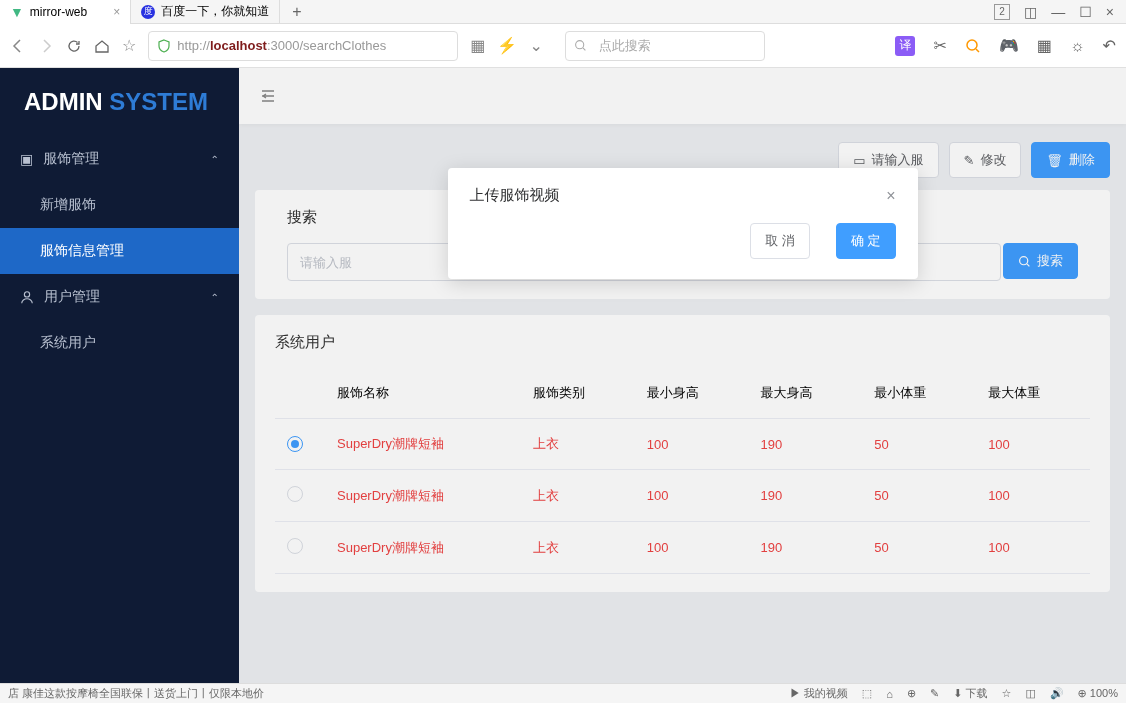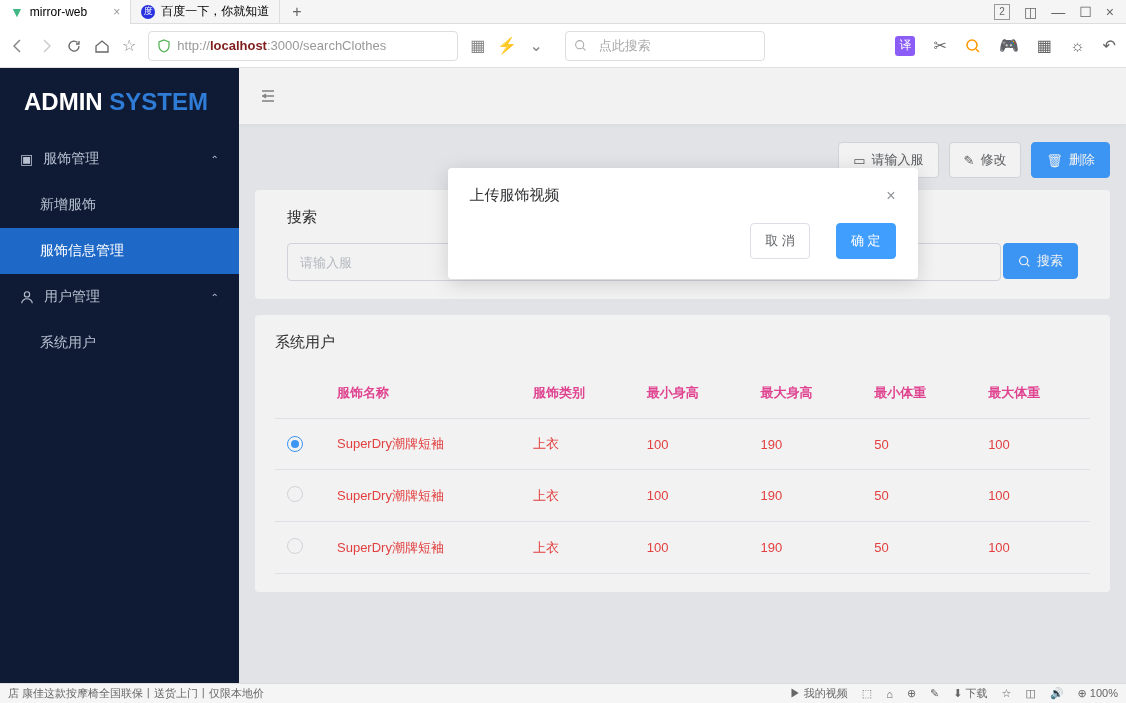--- a/index.html
+++ b/index.html
@@ -47,21 +47,21 @@
 
 .card { background: #fff; margin: 0 16px 16px; border-radius: 4px; padding: 18px 32px; }
 .card-title { font-size: 15px; color: #333; margin-bottom: 16px; }
 .search-row { display: flex; gap: 2px; }
 .search-input { flex: 1; height: 38px; border: 1px solid #dcdfe6; border-radius: 4px; padding: 0 12px; font-size: 13px; color: #333; }
 .search-input::placeholder { color: #c0c4cc; }
 
 .table-card { background: #fff; margin: 0 16px; border-radius: 4px; padding: 18px 20px; }
 .table { width: 100%; border-collapse: collapse; }
 .table th, .table td { text-align: left; padding: 16px 12px; font-size: 13px; color: #ef4444; border-bottom: 1px solid #ebeef5; }
-.table th { color: #ec4899; font-weight: 700; }
+.table th { color: #000000; font-weight: 400; }
 .table td.radio-cell { width: 50px; }
 .radio { width: 16px; height: 16px; border: 1px solid #dcdfe6; border-radius: 50%; display: inline-flex; align-items: center; justify-content: center; }
 .radio.checked { border-color: #409eff; }
 .radio.checked::after { content: ""; width: 8px; height: 8px; background: #409eff; border-radius: 50%; }
 
 
 .modal-overlay { position: absolute; inset: 0; background: rgba(0,0,0,0.05); display: flex; align-items: flex-start; justify-content: center; padding-top: 100px; }
 .modal { width: 470px; background: #fff; border-radius: 4px; box-shadow: 0 4px 20px rgba(0,0,0,0.15); }
 .modal-header { padding: 18px 22px 6px; display: flex; justify-content: space-between; align-items: center; }
 .modal-title { font-size: 15px; color: #303133; }

